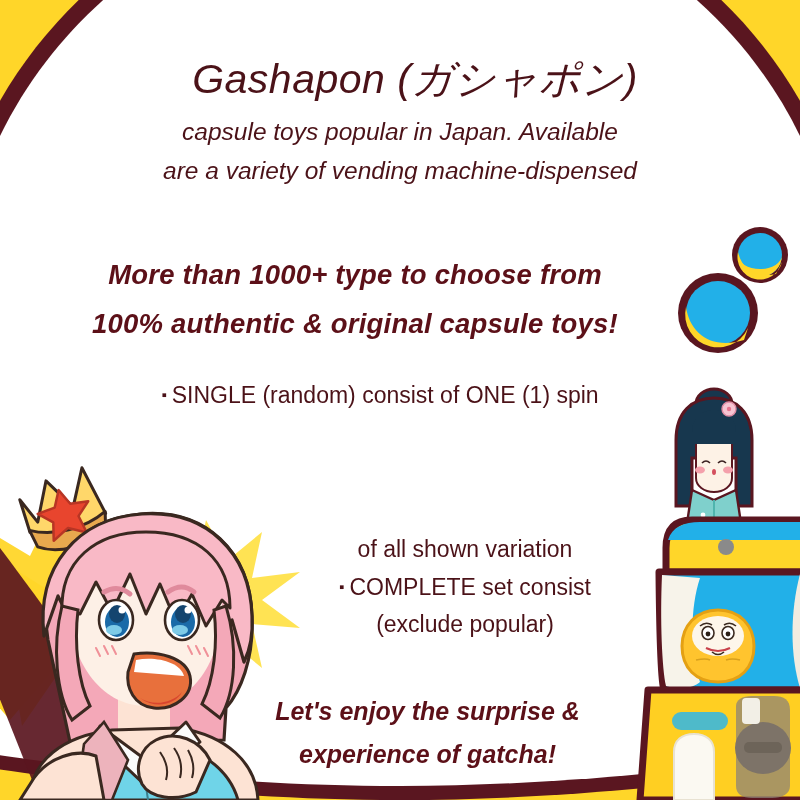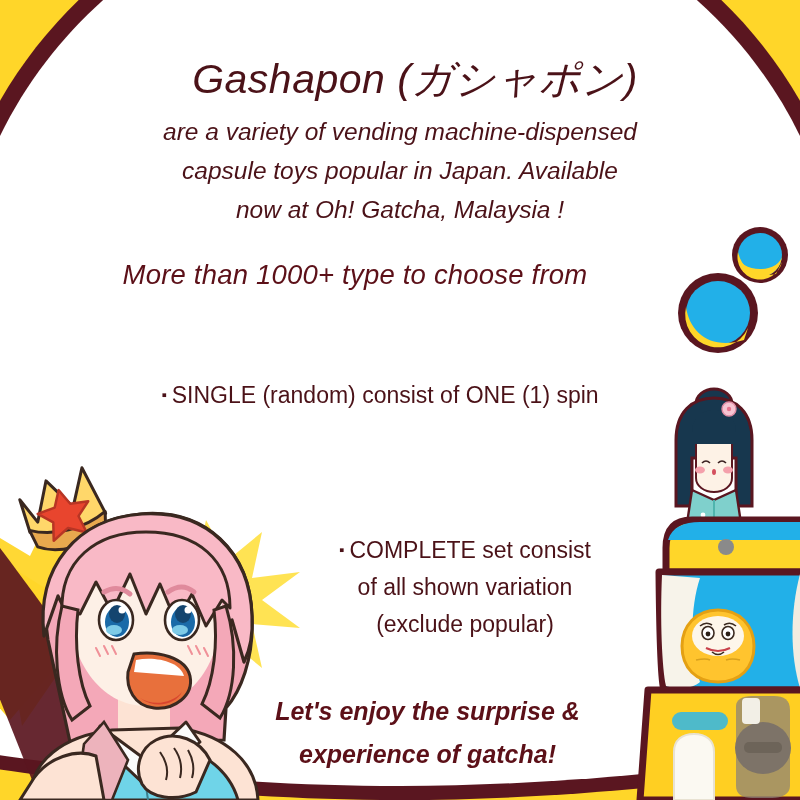--- a/index.html
+++ b/index.html
@@ -64,21 +64,21 @@
   }
 
   .headline {
     position: absolute;
     top: 250px;
     left: 30px;
     width: 650px;
     text-align: center;
     font-size: 27.5px;
     font-style: italic;
-    font-weight: normal;
+    font-weight: bold;
     line-height: 49px;
     color: #5c1018;
     letter-spacing: 0.2px;
   }
 
   .bullet-block {
     position: absolute;
     font-size: 23px;
     line-height: 37px;
     color: #4b1218;
@@ -220,40 +220,40 @@
       <rect x="744" y="742" width="38" height="11" rx="5" fill="#6d6459"></rect>
       <rect x="742" y="698" width="18" height="26" rx="4" fill="#f2efe6"></rect>
     </g>
   </svg>
 
   <div class="text-layer">
 
     <div class="title">Gashapon (ガシャポン)</div>
 
     <div class="lede">
+      <div>capsule toys popular in Japan. Available</div>
       <div>are a variety of vending machine-dispensed</div>
-      <div>capsule toys popular in Japan. Available</div>
-      <div>now at Oh! Gatcha, Malaysia !</div>
     </div>
 
     <div class="headline">
       <div>More than 1000+ type to choose from</div>
+      <div>100% authentic &amp; original capsule toys!</div>
     </div>
 
     <div class="bullet-block bullet-single">
       <div>
         <span class="bullet-mark">▪</span><span>SINGLE (random) consist of ONE (1) spin</span>
       </div>
     </div>
 
     <div class="bullet-block bullet-complete">
+      <div>of all shown variation</div>
       <div>
         <span class="bullet-mark">▪</span><span>COMPLETE set consist</span>
       </div>
-      <div>of all shown variation</div>
       <div>(exclude popular)</div>
     </div>
 
     <div class="closing">
       <div>Let's enjoy the surprise &amp;</div>
       <div>experience of gatcha!</div>
     </div>
   </div>
 
   <svg class="art-svg front" viewBox="0 0 800 800">

